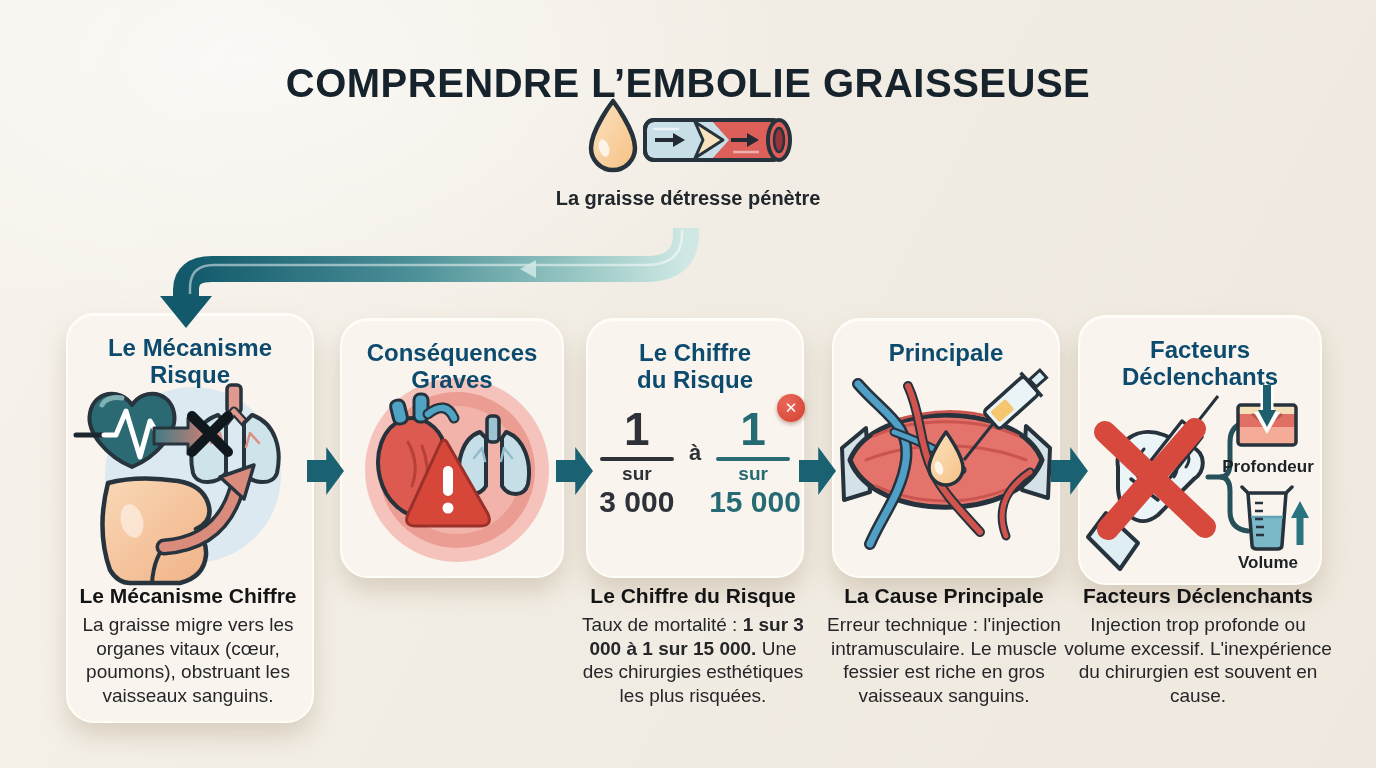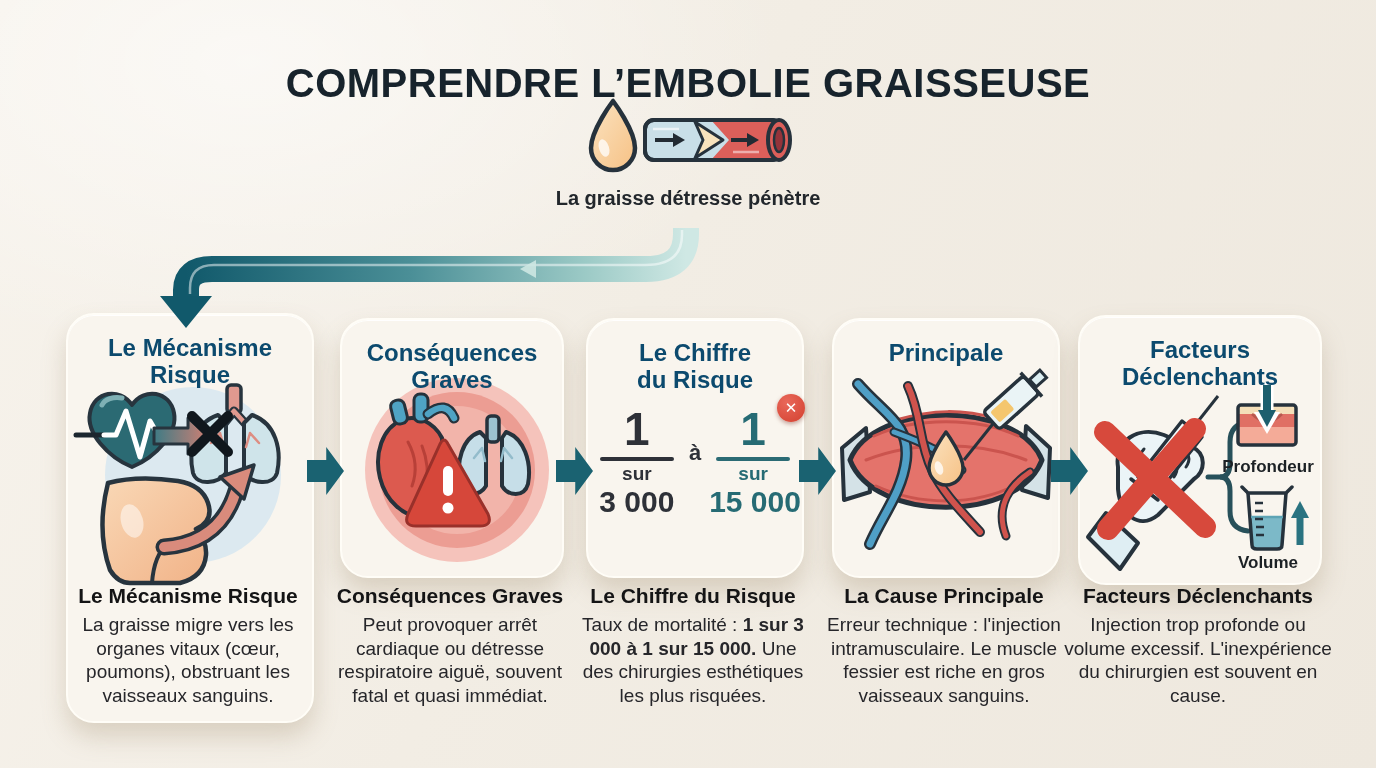--- a/index.html
+++ b/index.html
@@ -297,26 +297,22 @@
     <div class="factor-label" style="left:108px;top:140px;width:160px;">Profondeur</div>
     <div class="factor-label" style="left:108px;top:236px;width:160px;">Volume</div>
   </div>
 
   <div class="next-arrow" style="left:307px;top:447px;"></div>
   <div class="next-arrow" style="left:556px;top:447px;"></div>
   <div class="next-arrow" style="left:799px;top:447px;"></div>
   <div class="next-arrow" style="left:1051px;top:447px;"></div>
 
   <div class="tb" style="left:66px;width:244px;">
-    <h3>Le Mécanisme Risque</h3>
+    <h3>Le Mécanisme Chiffre</h3>
     <p>La graisse migre vers les organes vitaux (cœur, poumons), obstruant les vaisseaux sanguins.</p>
-  </div>
-  <div class="tb" style="left:332px;width:236px;">
-    <h3>Conséquences Graves</h3>
-    <p>Peut provoquer arrêt cardiaque ou détresse respiratoire aiguë, souvent fatal et quasi immédiat.</p>
   </div>
   <div class="tb" style="left:578px;width:230px;">
     <h3>Le Chiffre du Risque</h3>
     <p><span>Taux de mortalité :</span>
       <strong>1 sur 3 000 à 1 sur 15 000.</strong>
       <span>Une des chirurgies esthétiques les plus risquées.</span></p>
   </div>
   <div class="tb" style="left:824px;width:240px;">
     <h3>La Cause Principale</h3>
     <p>Erreur technique : l'injection intramusculaire. Le muscle fessier est riche en gros vaisseaux sanguins.</p>

